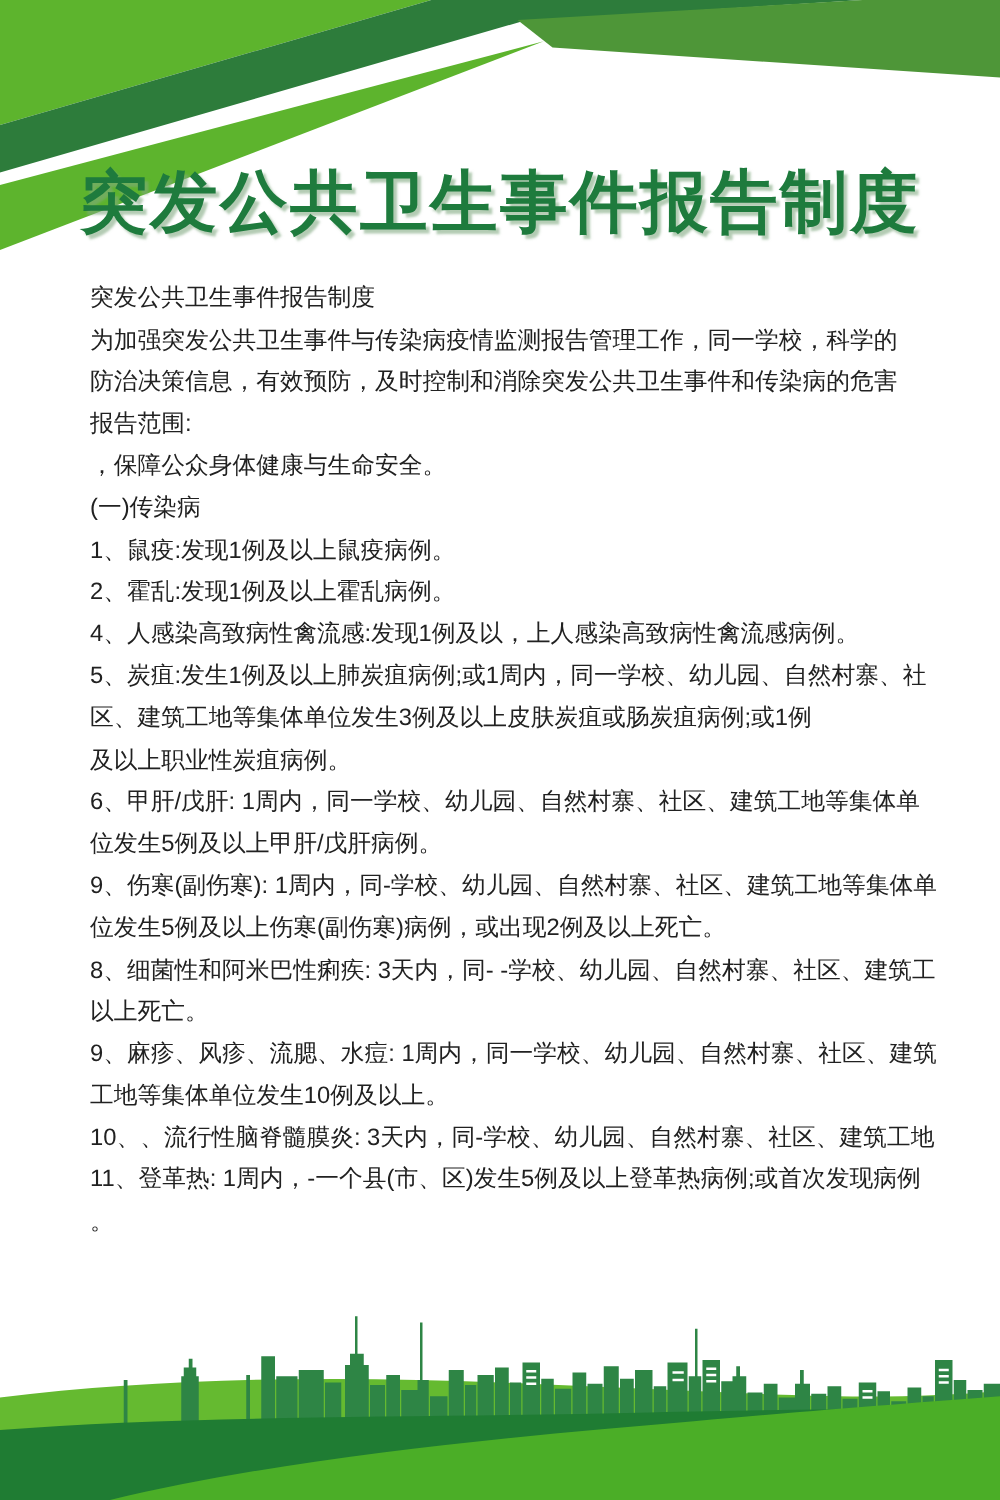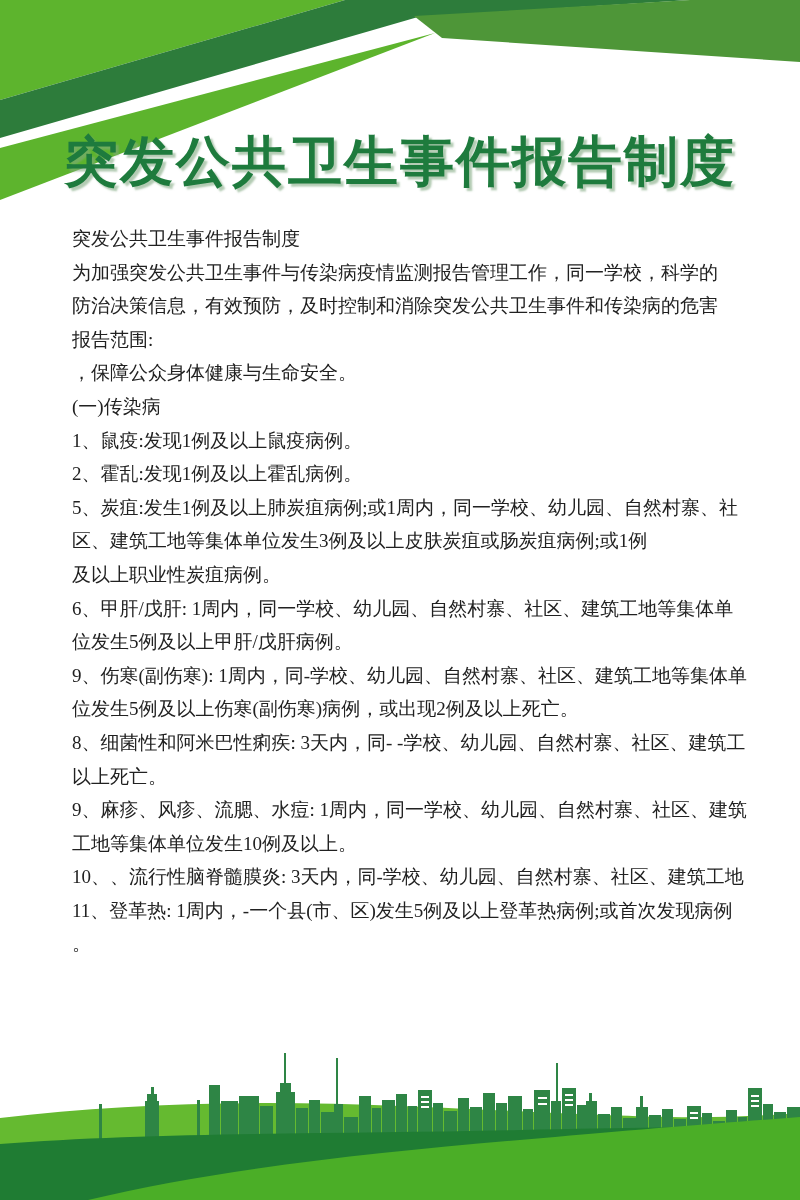--- a/index.html
+++ b/index.html
@@ -1,19 +1,19 @@
 <!DOCTYPE html>
 <html style="--page-bg: #ffffff; --bright-green: #5db42d; --dark-green: #2d7c3b; --medium-green: #4e9638; --title-green: #1e7b3d; --text: #212121; --hill-green: #65ba30; --skyline-green: #2e8545; --wave-green: #1f7c33; --bottom-green: #4bae27;"><head>
 <meta charset="utf-8">
 <style>
   html,body{margin:0;padding:0;background:#fff;}
   .poster{
     position:relative;width:800px;height:1200px;overflow:hidden;
     background:var(--page-bg,#fff);
-    font-family:Liberation Serif, serif;
+    font-family:Liberation Sans, sans-serif;
   }
   .header-art,.footer-art{position:absolute;left:0;display:block;pointer-events:none;}
   .header-art{top:0;}
   .footer-art{bottom:0;}
   .f-bright{fill:var(--bright-green);}
   .f-dark{fill:var(--dark-green);}
   .f-medium{fill:var(--medium-green);}
   .f-hill{fill:var(--hill-green);}
   .f-sky{fill:var(--skyline-green);}
   .f-wave{fill:var(--wave-green);}
@@ -48,20 +48,21 @@
   <div class="body-text">
 
   <div class="line">突发公共卫生事件报告制度</div>
       <div class="line">为加强突发公共卫生事件与传染病疫情监测报告管理工作，同一学校，科学的</div>
       <div class="line">防治决策信息，有效预防，及时控制和消除突发公共卫生事件和传染病的危害</div>
       <div class="line">报告范围:</div>
       <div class="line">，保障公众身体健康与生命安全。</div>
       <div class="line">(一)传染病</div>
       <div class="line">1、鼠疫:发现1例及以上鼠疫病例。</div>
       <div class="line">2、霍乱:发现1例及以上霍乱病例。</div>
+      <div class="line">4、人感染高致病性禽流感:发现1例及以，上人感染高致病性禽流感病例。</div>
       <div class="line">5、炭疽:发生1例及以上肺炭疽病例;或1周内，同一学校、幼儿园、自然村寨、社</div>
       <div class="line">区、建筑工地等集体单位发生3例及以上皮肤炭疽或肠炭疽病例;或1例</div>
       <div class="line">及以上职业性炭疽病例。</div>
       <div class="line">6、甲肝/戊肝: 1周内，同一学校、幼儿园、自然村寨、社区、建筑工地等集体单</div>
       <div class="line">位发生5例及以上甲肝/戊肝病例。</div>
       <div class="line">9、伤寒(副伤寒): 1周内，同-学校、幼儿园、自然村寨、社区、建筑工地等集体单</div>
       <div class="line">位发生5例及以上伤寒(副伤寒)病例，或出现2例及以上死亡。</div>
       <div class="line">8、细菌性和阿米巴性痢疾: 3天内，同- -学校、幼儿园、自然村寨、社区、建筑工</div>
       <div class="line">以上死亡。</div>
       <div class="line">9、麻疹、风疹、流腮、水痘: 1周内，同一学校、幼儿园、自然村寨、社区、建筑</div>

